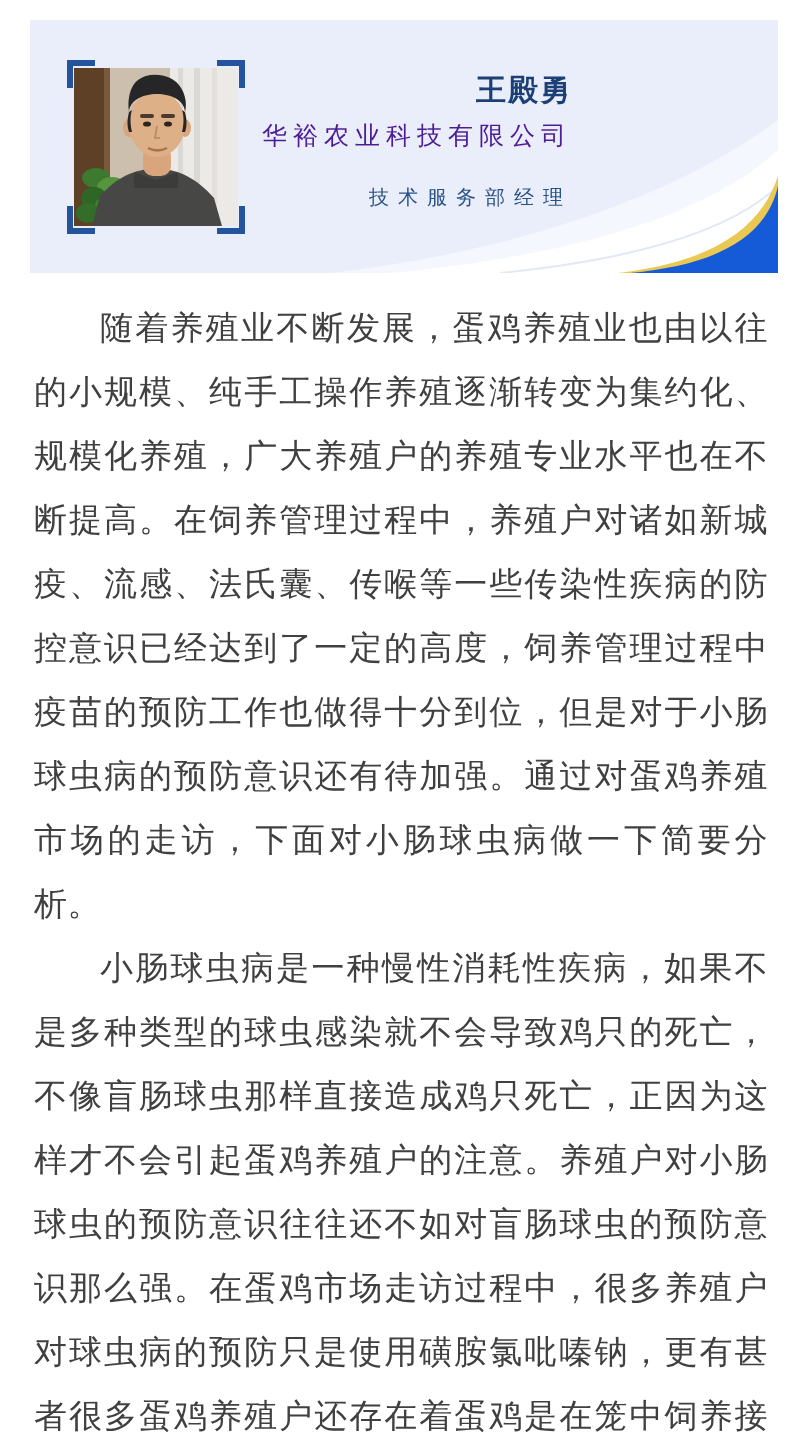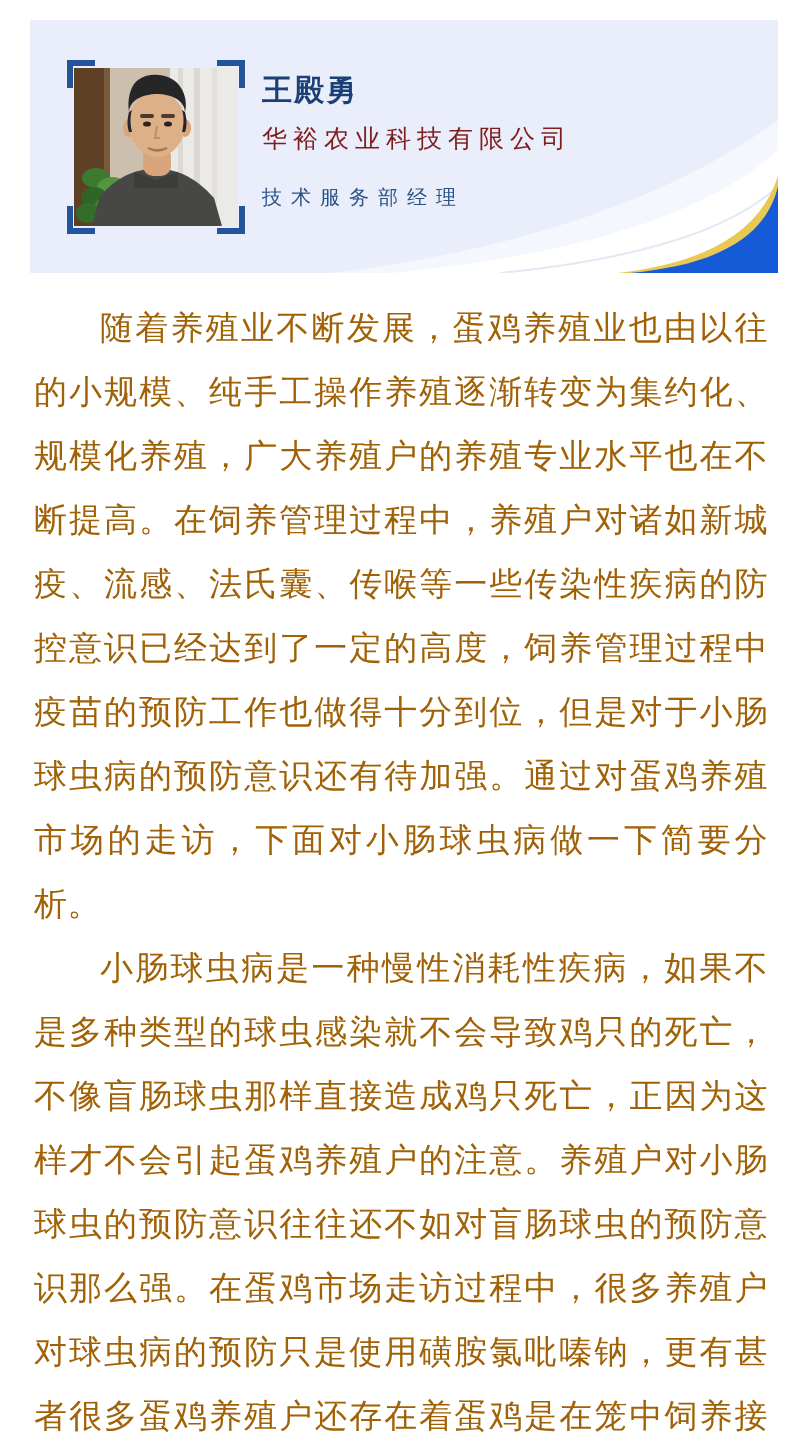--- a/index.html
+++ b/index.html
@@ -22,42 +22,42 @@
   .photo{
     position:absolute;left:7px;top:8px;width:164px;height:158px;
     overflow:hidden;background:#cdbfae;
   }
   .photo svg{display:block;width:100%;height:100%;}
   .corner{position:absolute;width:22px;height:22px;border:0 solid #24549b;}
   .corner.tl{top:0;left:0;border-top-width:6px;border-left-width:6px;}
   .corner.tr{top:0;right:0;border-top-width:6px;border-right-width:6px;}
   .corner.bl{bottom:0;left:0;border-bottom-width:6px;border-left-width:6px;}
   .corner.br{bottom:0;right:0;border-bottom-width:6px;border-right-width:6px;}
-  .profile-info{position:absolute;left:232px;top:55px;}
+  .profile-info{position:absolute;left:232px;top:55px;text-align:right;}
   .profile-name{
     margin:0;font-size:30px;line-height:30px;font-weight:bold;
     color:#1c4076;letter-spacing:2px;
   }
   .profile-company{
     margin:20px 0 0 0;font-size:25px;line-height:26px;
-    color:#7f1d1d;letter-spacing:6px;
+    color:#4c1d95;letter-spacing:6px;font-family:Liberation Mono, monospace;
   }
   .profile-title{
     margin:34px 0 0 0;font-size:20px;line-height:25px;
     color:#2b5287;letter-spacing:9px;
   }
   
   .article{
     position:absolute;left:34px;top:296px;width:734px;
   }
   .article p{
     margin:0;
     font-size:33px;
     line-height:64px;
-    color:#a16207;
+    color:#404040;
     text-align:justify;
     text-indent:2em;
     letter-spacing:0.5px;
   }
 </style>
 </head>
 <body>
 
 <div class="profile-card">
 

